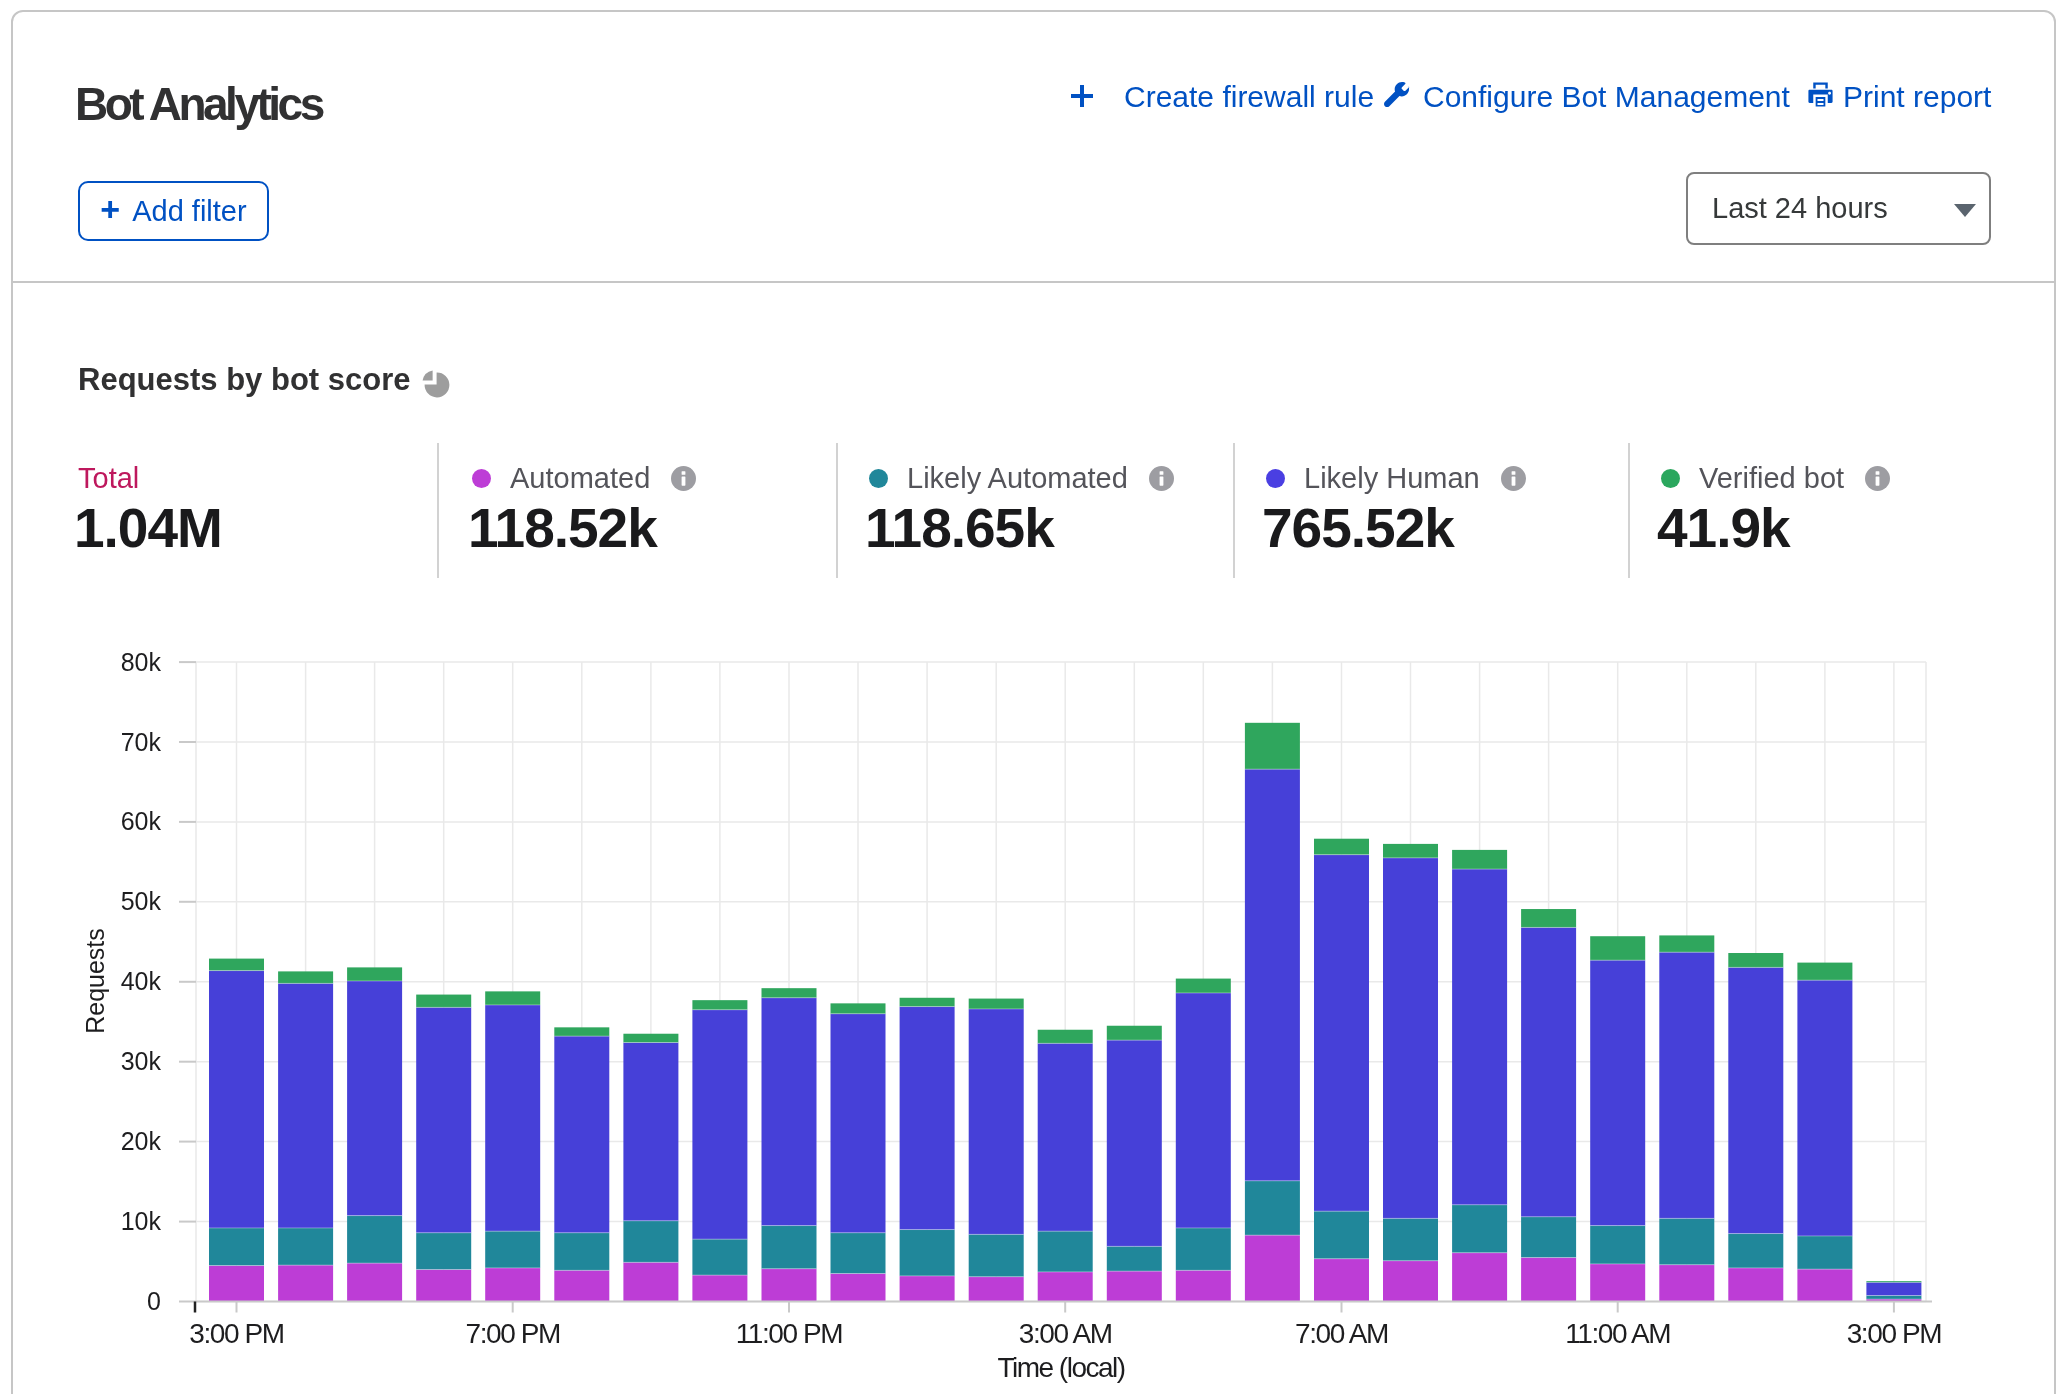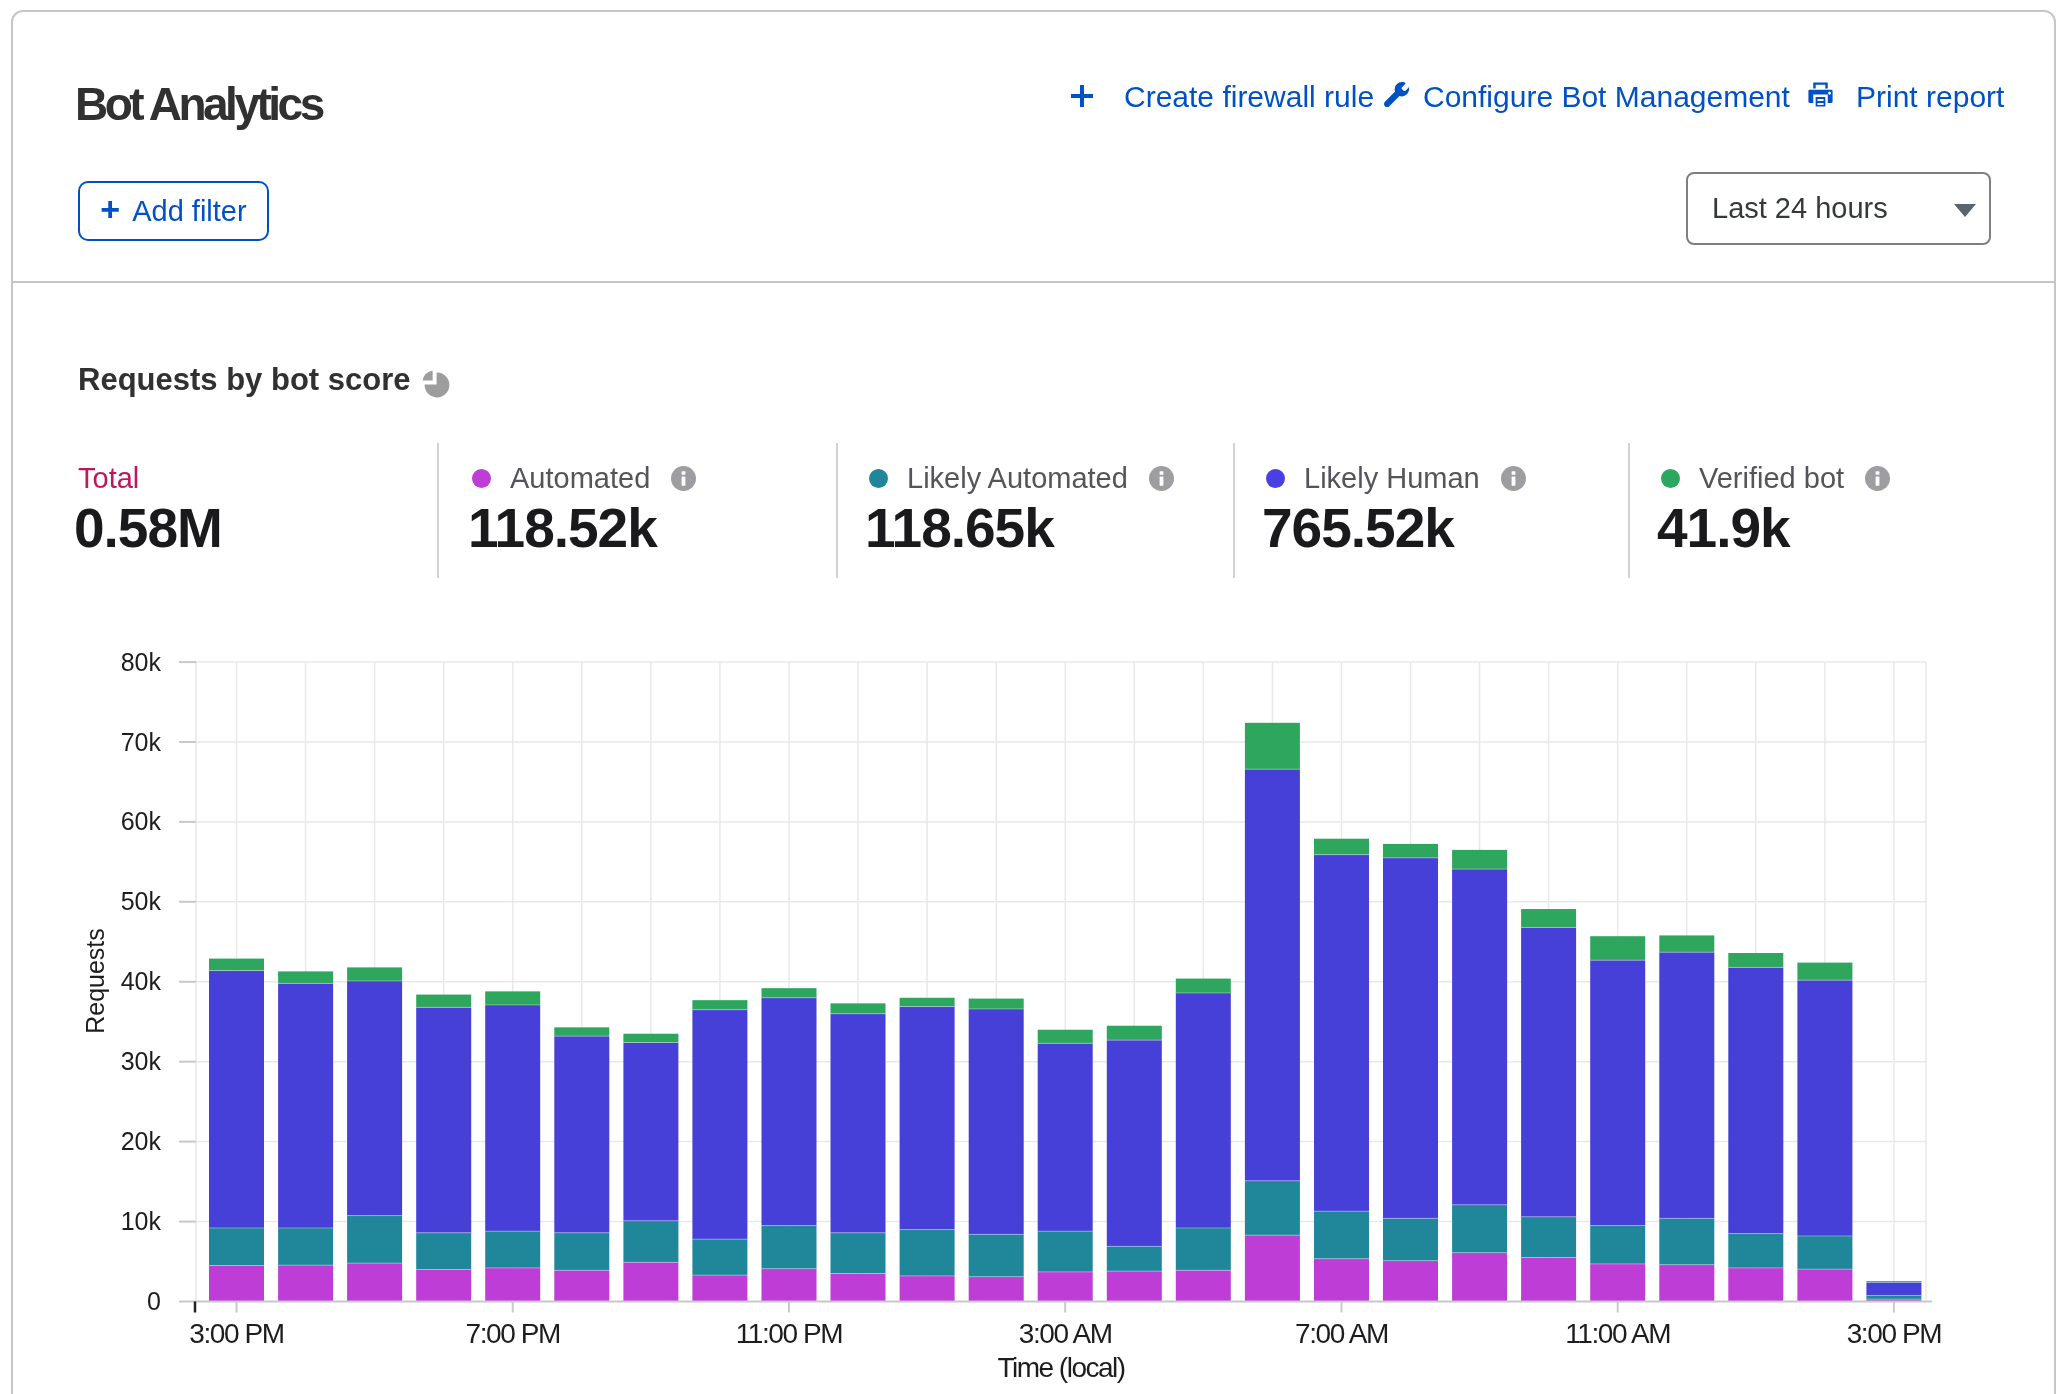--- a/index.html
+++ b/index.html
@@ -21,21 +21,21 @@
         <path d="M11 2h4v9h9v4h-9v9h-4v-9H2v-4h9z" fill="#0051c3"></path>
       </svg>
       <span style="font-size:30px;color:#0051c3;">Create firewall rule</span>
   </div>
   <div class="abs" style="left:1380px;top:82px;height:30px;display:flex;align-items:center;gap:11px;">
     <svg width="32" height="32" viewBox="0 0 24 24" style="margin-top:-7px;">
         <path fill="#0051c3" d="M22.7 7.3c-.2-.5-.8-.6-1.2-.2l-2.4 2.4c-.4.4-1 .4-1.4 0l-1.2-1.2c-.4-.4-.4-1 0-1.4l2.4-2.4c.4-.4.2-1-.3-1.2C17.9 3.1 17 3 16.5 3c-3 0-5.5 2.5-5.5 5.5 0 .6.1 1.2.3 1.7L3.7 17.8c-.9.9-.9 2.4 0 3.3.9.9 2.4.9 3.3 0l7.6-7.6c.5.2 1.1.3 1.7.3 3 0 5.5-2.5 5.5-5.5 0-.5-.1-1.4-.4-2z"></path>
       </svg>
       <span style="font-size:30px;color:#0051c3;">Configure Bot Management</span>
   </div>
-  <div class="abs" style="left:1806px;top:82px;height:30px;display:flex;align-items:center;gap:21px;">
+  <div class="abs" style="left:1806px;top:82px;height:30px;display:flex;align-items:center;gap:8px;">
     <svg width="29" height="29" viewBox="0 0 24 24" style="margin-top:-5px;">
         <path fill="#0051c3" d="M6 2h12v5h-2V4H8v3H6V2zm-3 6h18c.6 0 1 .4 1 1v9c0 .6-.4 1-1 1h-3v-7H6v7H3c-.6 0-1-.4-1-1V9c0-.6.4-1 1-1zm16.5 4.2c.7 0 1.2-.5 1.2-1.2s-.5-1.2-1.2-1.2-1.2.5-1.2 1.2.5 1.2 1.2 1.2zM8 14h8v8H8v-8zm1.5 1.8v1.6h5v-1.6h-5zm0 3.2v1.6h5V19h-5z"></path>
       </svg>
       <span style="font-size:30px;color:#0051c3;">Print report</span>
   </div>
 
   <div class="abs" style="left:78px;top:181px;width:191px;height:60px;border:2.5px solid #0051c3;border-radius:10px;display:flex;align-items:center;justify-content:center;gap:12px;">
     <span style="font-size:34px;color:#0051c3;font-weight:bold;margin-top:-3px;">+</span>
     <span style="font-size:29px;color:#0051c3;">Add filter</span>
   </div>
@@ -52,21 +52,21 @@
     <svg width="30" height="30" viewBox="0 0 30 30">
         <g fill="#9d9d9d">
 <path d="M12.6 2.6 A12.4 12.4 0 0 0 2.6 12.6 L12.6 12.6 Z"></path>
 <path d="M16.6 4.6 A12.4 12.4 0 1 1 4.6 16.6 L16.6 16.6 Z"></path>
 </g>
       </svg>
   </div>
 <div class="abs" style="left:78px;top:462px;display:flex;align-items:center;">
 <span style="font-size:29px;color:#be185d;">Total</span>
 </div>
-<div class="abs" style="left:74px;top:496px;font-size:55px;font-weight:bold;color:#1a1a1c;letter-spacing:-1px;">0.58M</div>
+<div class="abs" style="left:74px;top:496px;font-size:55px;font-weight:bold;color:#1a1a1c;letter-spacing:-1px;">1.04M</div>
     <div class="abs" style="left:472px;top:462px;display:flex;align-items:center;">
 <span style="width:19px;height:19px;border-radius:50%;background:#bd3dd6;margin-right:19px;"></span>
 <span style="font-size:29px;color:#54545a;">Automated</span>
 <span style="margin-left:21px;display:flex;">
         <svg width="25" height="25" viewBox="0 0 25 25">
           <circle cx="12.5" cy="12.5" r="12.5" fill="#9d9da2"></circle>
           <rect x="10.6" y="10.4" width="3.8" height="9.3" rx="0.6" fill="#fff"></rect>
           <rect x="10.6" y="5.2" width="3.8" height="3.6" rx="0.6" fill="#fff"></rect>
         </svg>
       </span>

